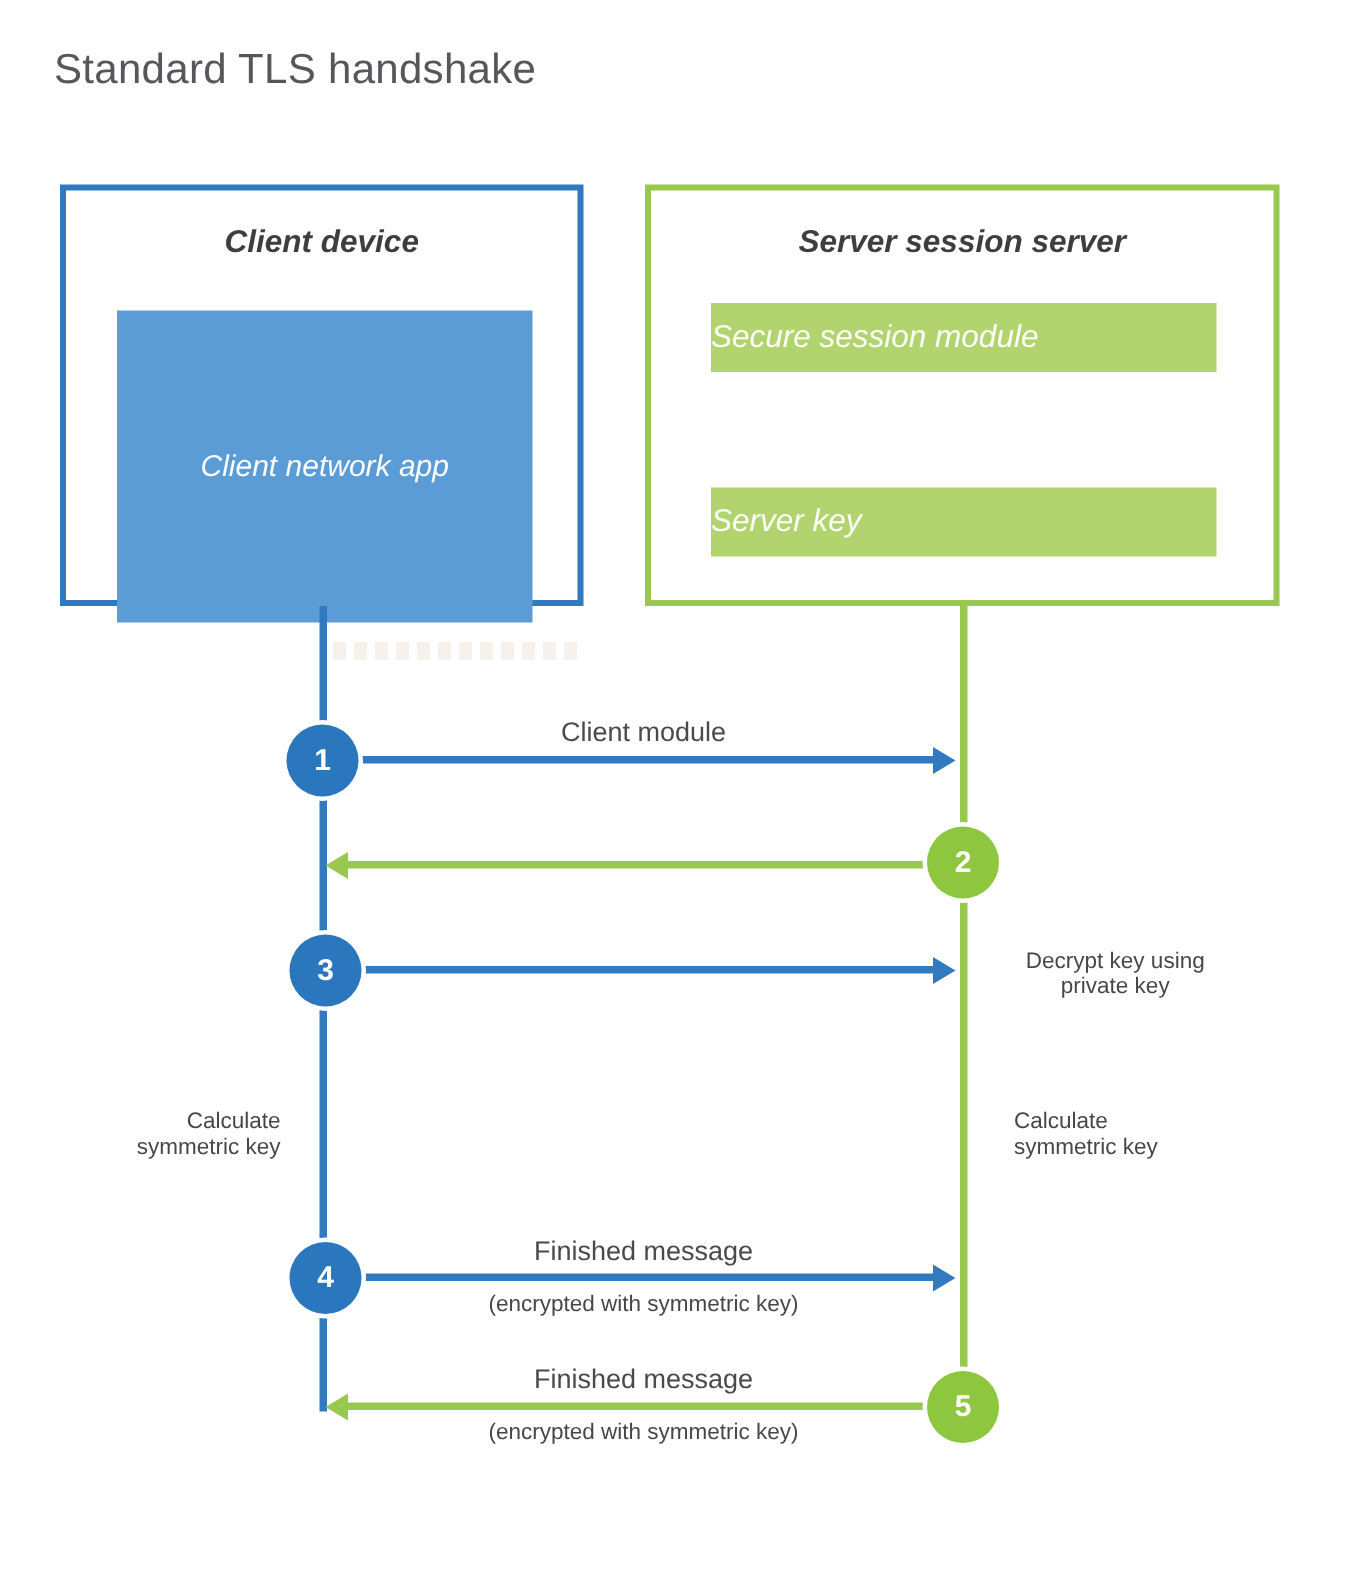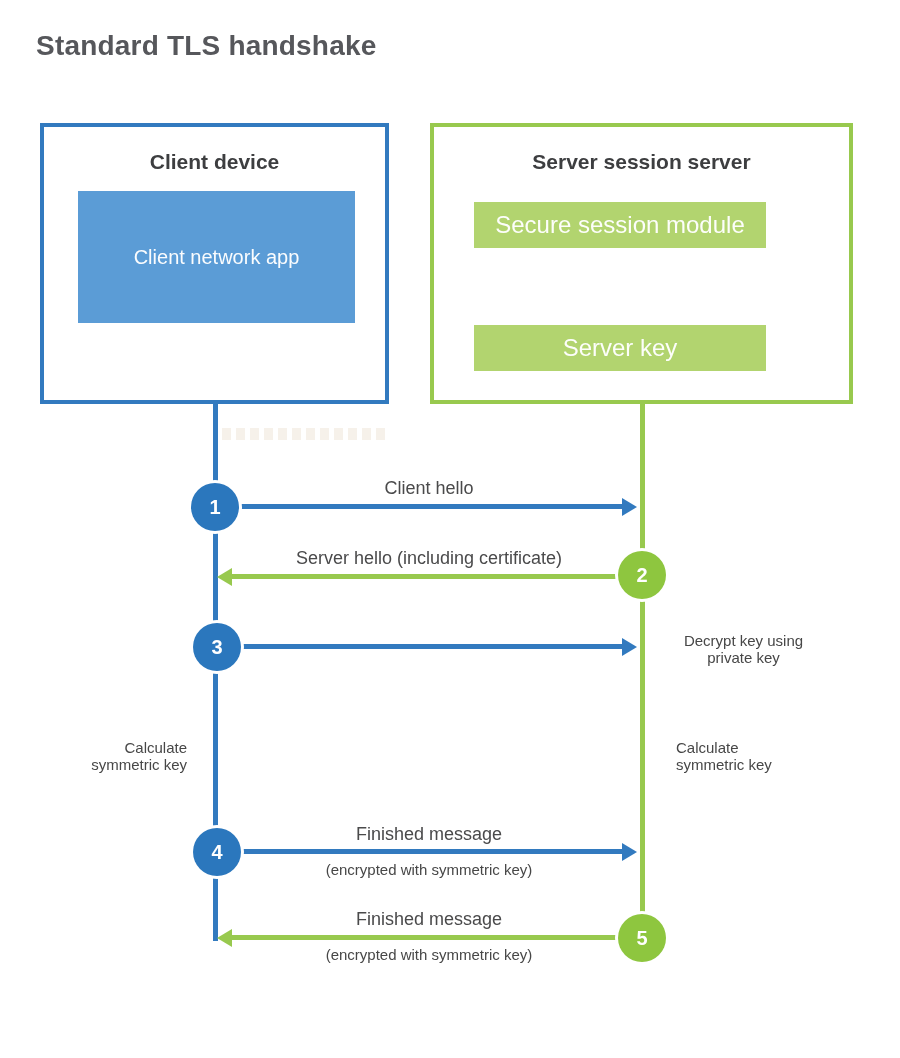--- a/index.html
+++ b/index.html
@@ -5,34 +5,34 @@
   :root{
     --blue:#327abf; --blue-circle:#2b77bd; --blue-fill:#5b9cd6;
     --green:#98c94e; --green-circle:#8ec63f; --green-fill:#b2d46f;
     --ink:#3d3e40; --label:#4a4a4b; --small:#474747; --title:#56575b;
   }
   *{margin:0;padding:0;box-sizing:border-box;}
   html,body{background:#ffffff;}
   body{font-family:"Liberation Sans","DejaVu Sans",sans-serif;}
   .canvas{position:relative;width:900px;height:1058px;background:#ffffff;overflow:hidden;}
 
-  .title{position:absolute;left:36px;top:30px;font-size:28px;font-weight:700;color:var(--title);letter-spacing:.2px;}
+  .title{position:absolute;left:36px;top:30px;font-size:28px;font-weight:400;color:var(--title);letter-spacing:.2px;}
 
   
-  .entity{position:absolute;top:123px;height:281px;border:4px solid;background:#fff;}
+  .entity{position:absolute;top:123px;height:281px;border:4px solid;background:#fff;font-style:italic;}
   .client-box{left:40px;width:349px;border-color:var(--blue);}
   .server-box{left:430px;width:423px;border-color:var(--green);}
   .box-header{margin-top:23px;text-align:center;font-size:21px;font-weight:700;color:var(--ink);}
 
-  .client-app{position:absolute;left:34px;top:64px;width:277px;height:132px;background:var(--blue-fill);
+  .client-app{position:absolute;left:34px;top:80px;width:277px;height:208px;background:var(--blue-fill);
     display:flex;align-items:center;justify-content:center;text-align:right;}
   .client-app span{display:block;max-width:180px;font-size:20px;line-height:1.5;color:rgba(255,255,255,.97);}
 
-  .server-bar{position:absolute;left:40px;width:292px;height:46px;background:var(--green-fill);
-    text-align:center;line-height:46px;font-size:24px;color:rgba(255,255,255,.97);}
+  .server-bar{position:absolute;left:40px;width:337px;height:46px;background:var(--green-fill);
+    line-height:46px;font-size:21px;color:rgba(255,255,255,.97);}
   .bar-0{top:75px;} .bar-1{top:138px;} .bar-2{top:198px;}
 
   
   .vline{position:absolute;width:5px;top:404px;}
   .blue-line{left:213px;height:537px;background:var(--blue);}
   .green-line{left:640px;height:534px;background:var(--green);}
 
   .faint-dashes{position:absolute;left:222px;top:428px;width:164px;height:12px;
     background:repeating-linear-gradient(90deg,#f6f1ea 0 9px,#ffffff 9px 14px);}
 
@@ -89,26 +89,25 @@
     <div class="server-bar bar-0">Secure session module</div>
     <div class="server-bar bar-2">Server key</div>
   </div>
 
   <div class="vline blue-line"></div>
   <div class="vline green-line"></div>
   <div class="faint-dashes"></div>
 
   <div class="hline blue l1"></div>
   <div class="ah right a1"></div>
-  <div class="label lab1">Client hello</div>
+  <div class="label lab1">Client module</div>
   <div class="circle blue c1">1</div>
 
   <div class="hline green l2"></div>
   <div class="ah left a2"></div>
-  <div class="label lab2">Server hello (including certificate)</div>
   <div class="circle green c2">2</div>
 
   <div class="hline blue l3"></div>
   <div class="ah right a3"></div>
   <div class="circle blue c3">3</div>
 
   <div class="hline blue l4"></div>
   <div class="ah right a4"></div>
   <div class="label lab4">Finished message</div>
   <div class="sub sub4">(encrypted with symmetric key)</div>

